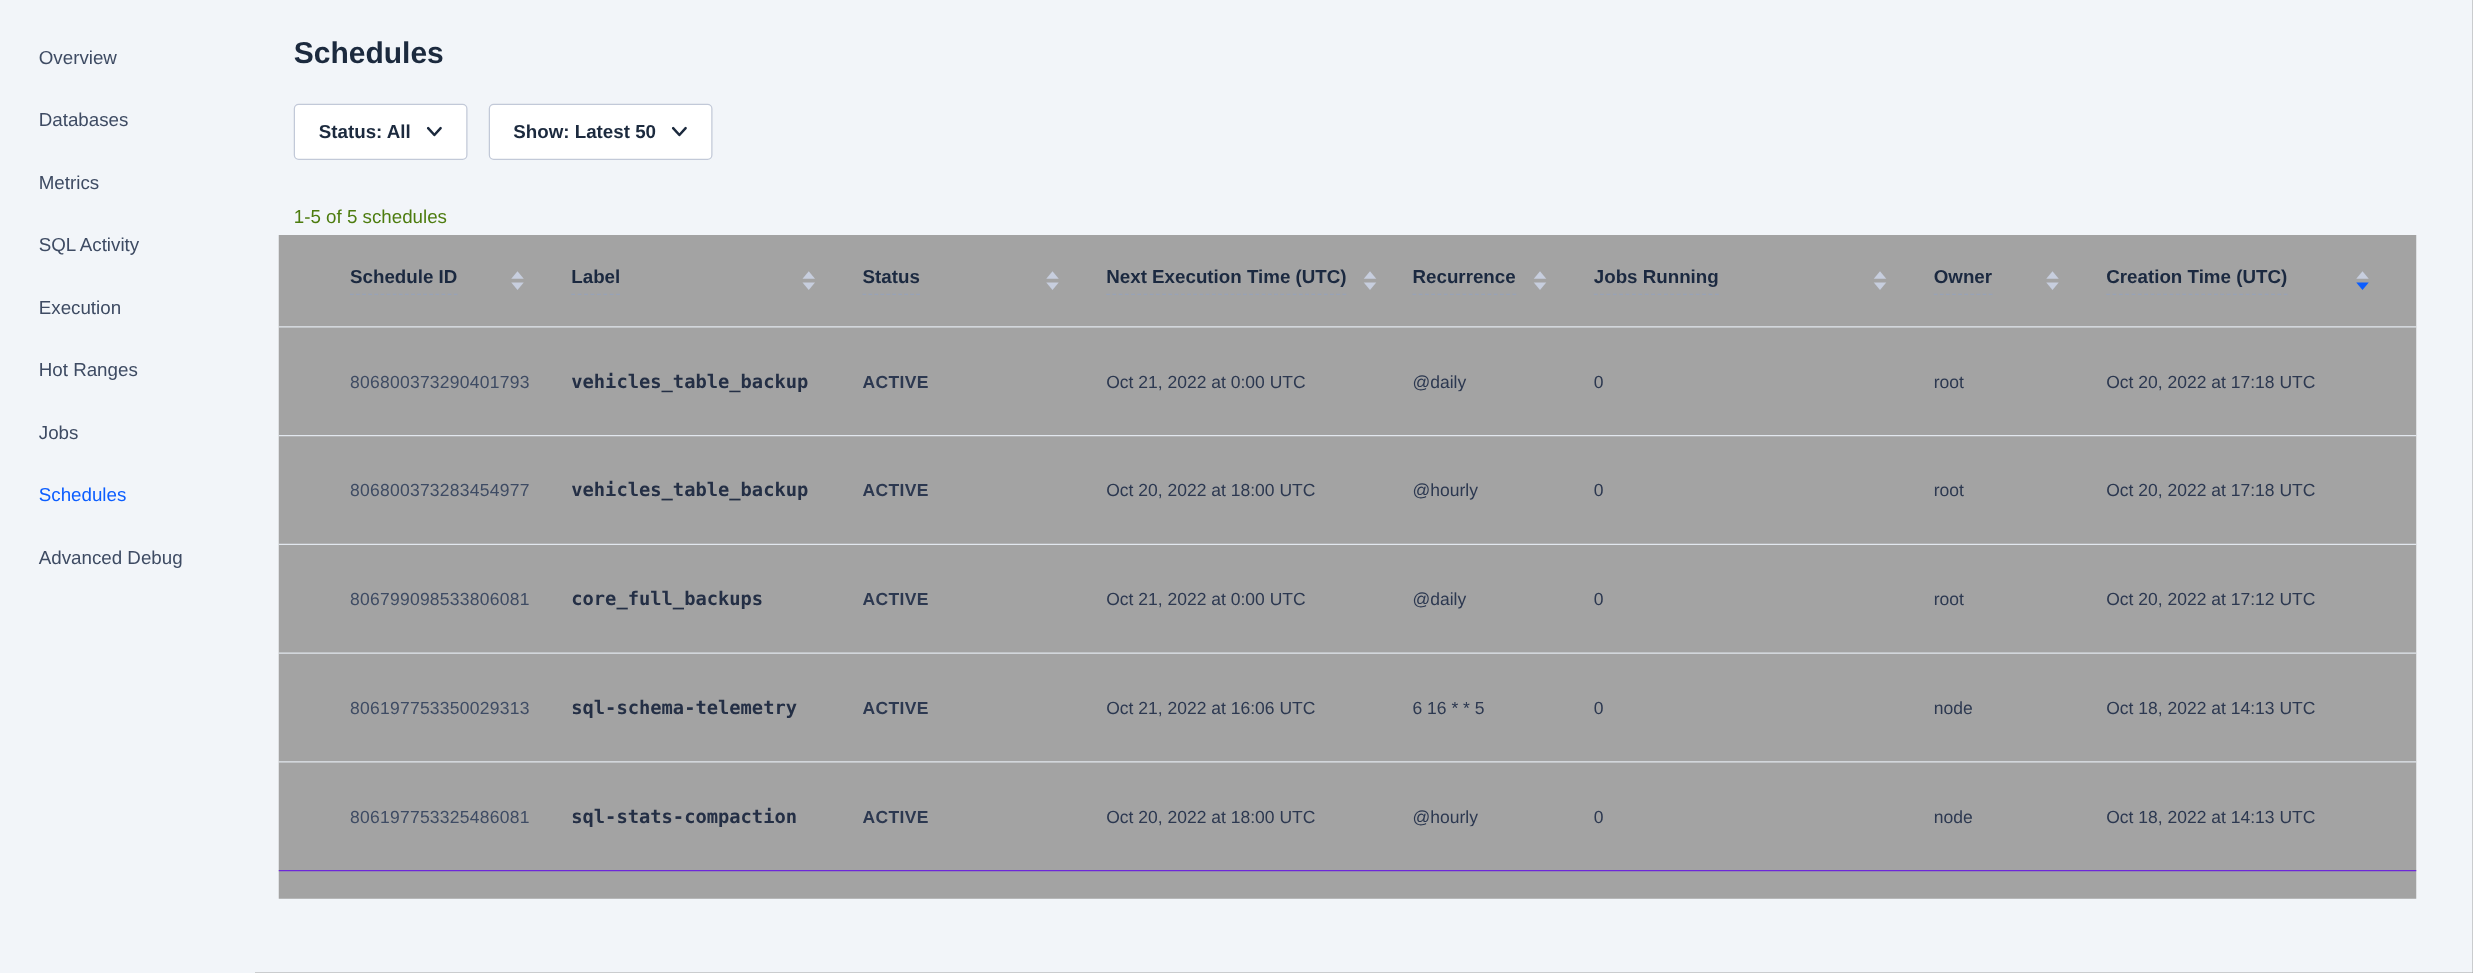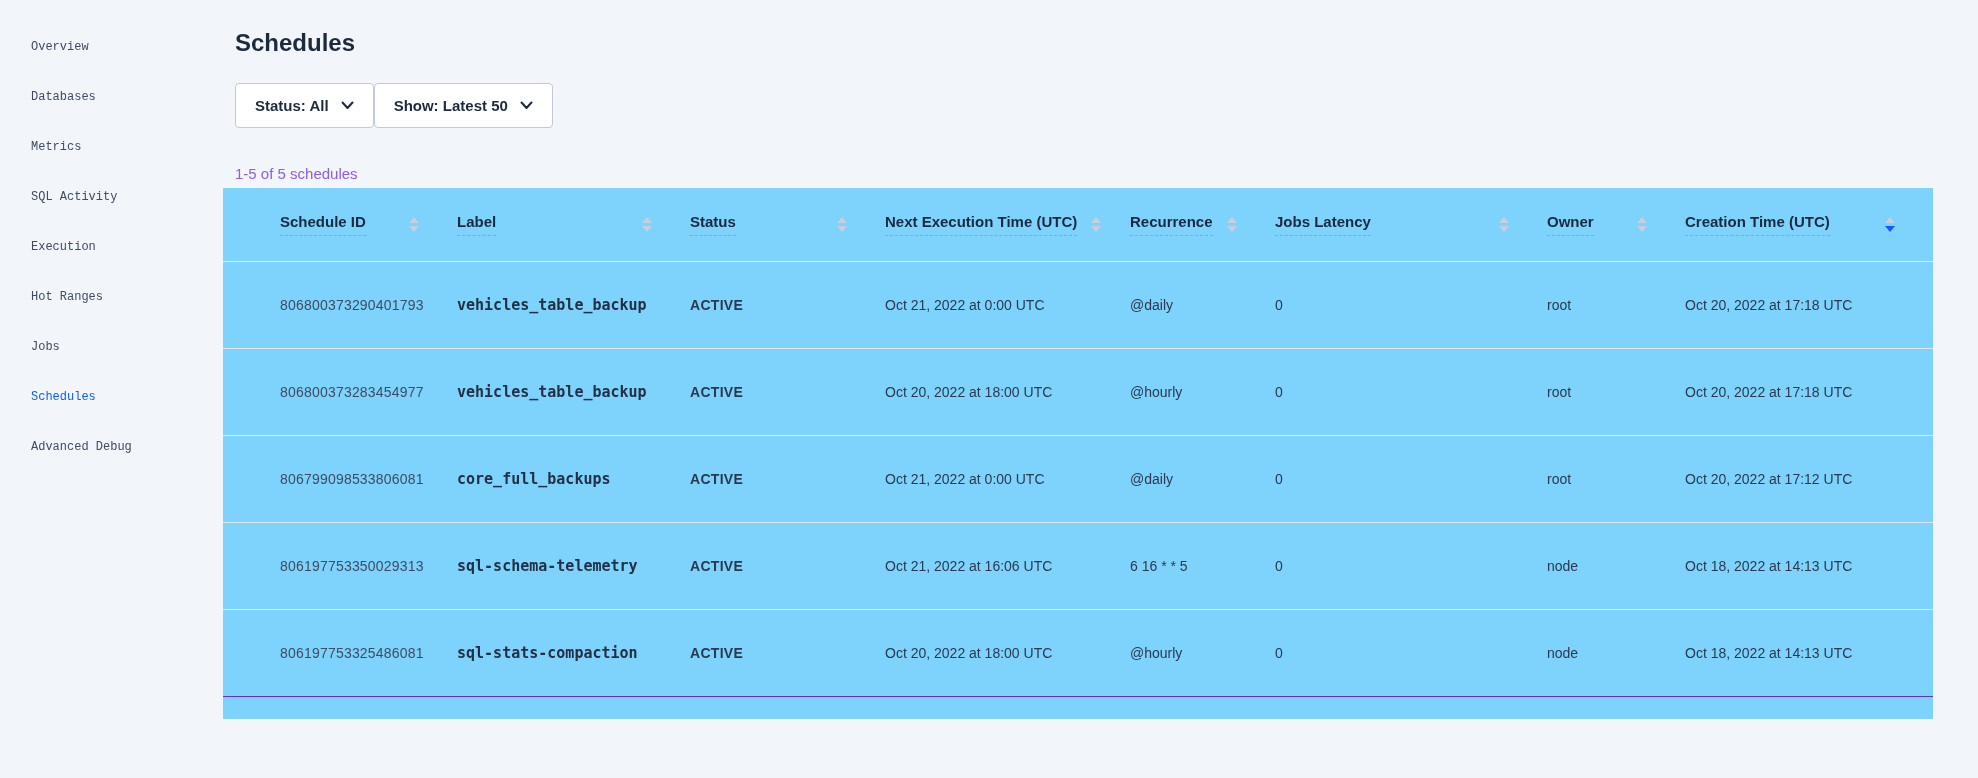--- a/index.html
+++ b/index.html
@@ -17,45 +17,45 @@
     position: absolute;
     left: 0; top: 0; bottom: 0;
     width: 223px;
     padding-top: 22px;
   }
   .nav-item {
     display: block;
     height: 50px;
     line-height: 50px;
     padding-left: 31px;
-    font-size: 12px;
+    font-size: 15px;
     color: #3e4b63;
     text-decoration: none;
     cursor: pointer;
     white-space: nowrap;
-    font-family: Liberation Mono, monospace;
   }
   .nav-item.active { color: #0b5dff; }
 
   
   .main {
     position: absolute;
     left: 223px; top: 0;
     width: 1710px;
     padding-top: 27px;
   }
   .page-title {
     font-size: 24px;
     line-height: 32px;
     font-weight: 700;
     color: #1c2a3e;
     padding-left: 12px;
   }
   .filters {
     display: flex;
+    gap: 17px;
     margin-top: 24px;
     padding-left: 12px;
   }
   .filter-btn {
     display: inline-flex;
     align-items: center;
     gap: 12px;
     height: 45px;
     padding: 0 19px;
     background: #ffffff;
@@ -64,29 +64,29 @@
     font-family: "Liberation Sans", sans-serif;
     font-size: 15px;
     font-weight: 700;
     color: #1c2a3e;
     cursor: pointer;
   }
   .results-count {
     margin-top: 36px;
     font-size: 15px;
     line-height: 20px;
-    color: #8b5cf6;
+    color: #4d7c0f;
     padding-left: 12px;
   }
 
   
   .card {
     margin-top: 4px;
     width: 1710px;
-    background: #7dd3fc;
+    background: #a3a3a3;
     padding-bottom: 22px;
   }
   .thead-row, .row {
     display: grid;
     grid-template-columns: 234px 233px 195px 245px 145px 272px 138px 248px;
     align-items: center;
   }
   .thead-row { height: 73px; }
   .row {
     height: 87px;
@@ -225,21 +225,21 @@
 
         <div class="th">
           <span class="th-label">Recurrence</span>
           <span class="sort-icon">
             <span class="tri up"></span>
             <span class="tri down"></span>
           </span>
         </div>
 
         <div class="th">
-          <span class="th-label">Jobs Latency</span>
+          <span class="th-label">Jobs Running</span>
           <span class="sort-icon">
             <span class="tri up"></span>
             <span class="tri down"></span>
           </span>
         </div>
 
         <div class="th">
           <span class="th-label">Owner</span>
           <span class="sort-icon">
             <span class="tri up"></span>

